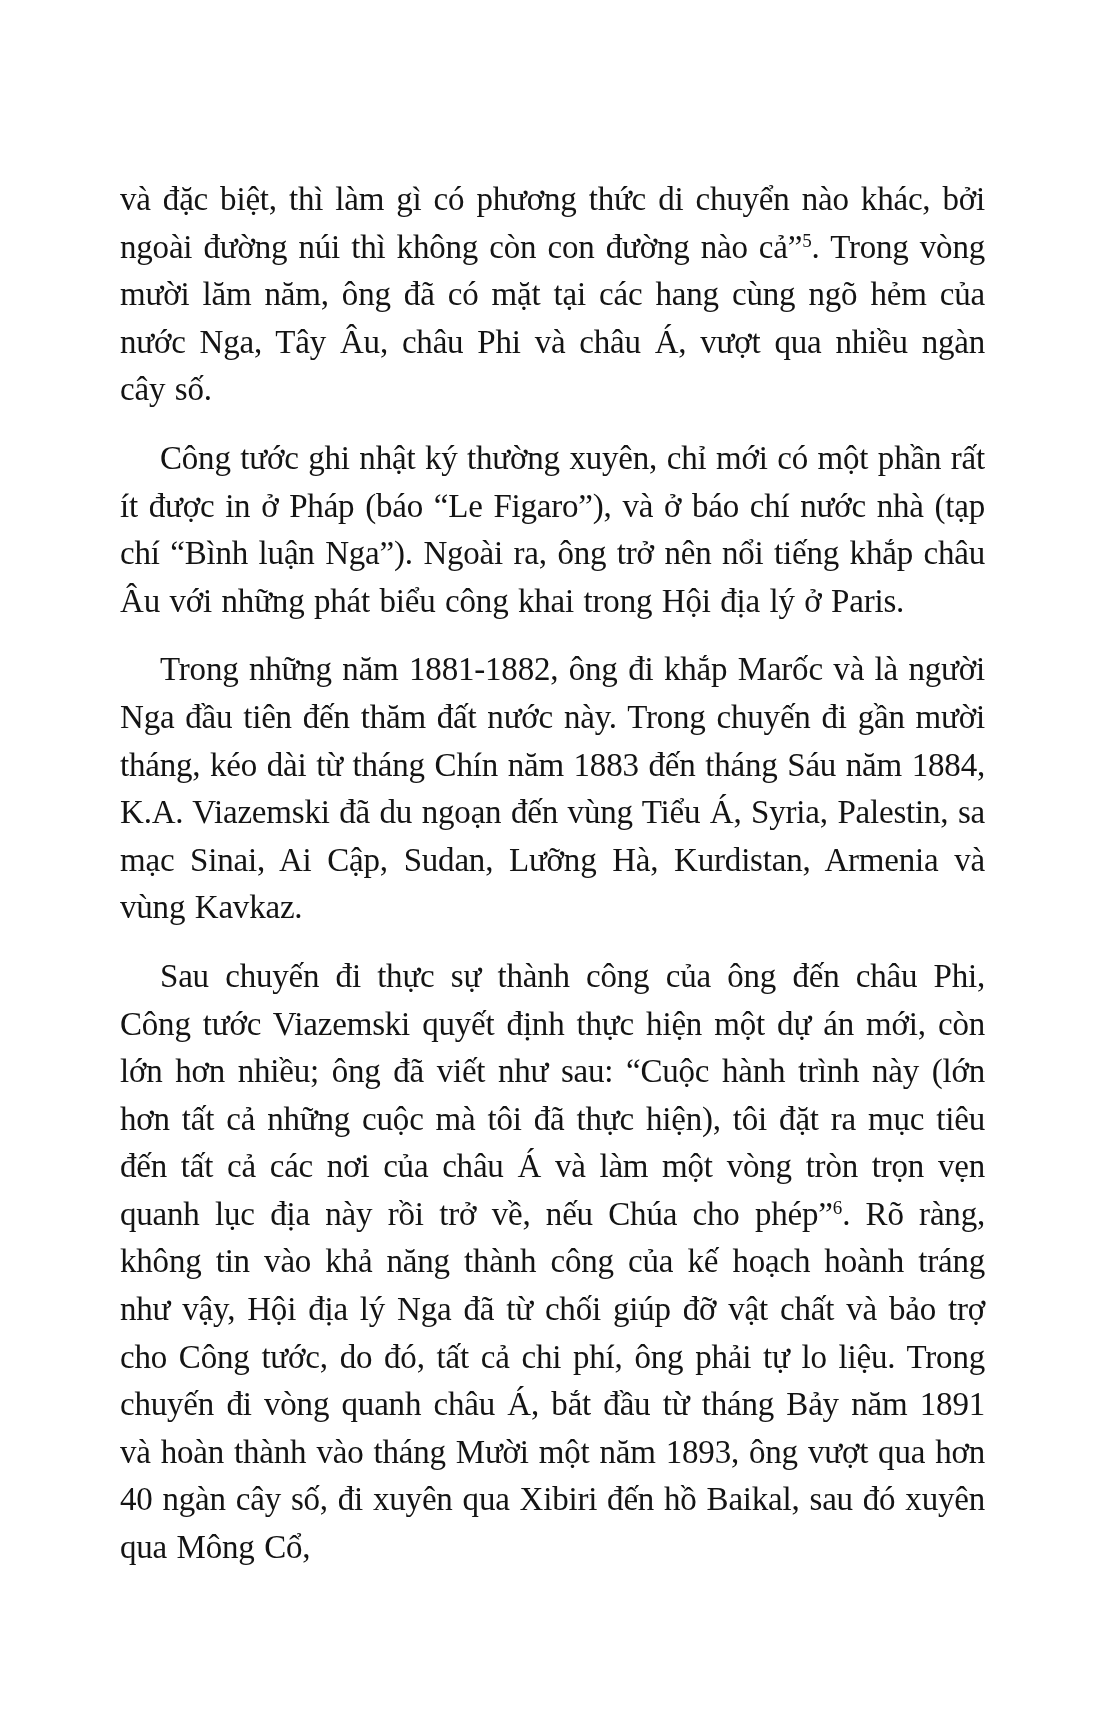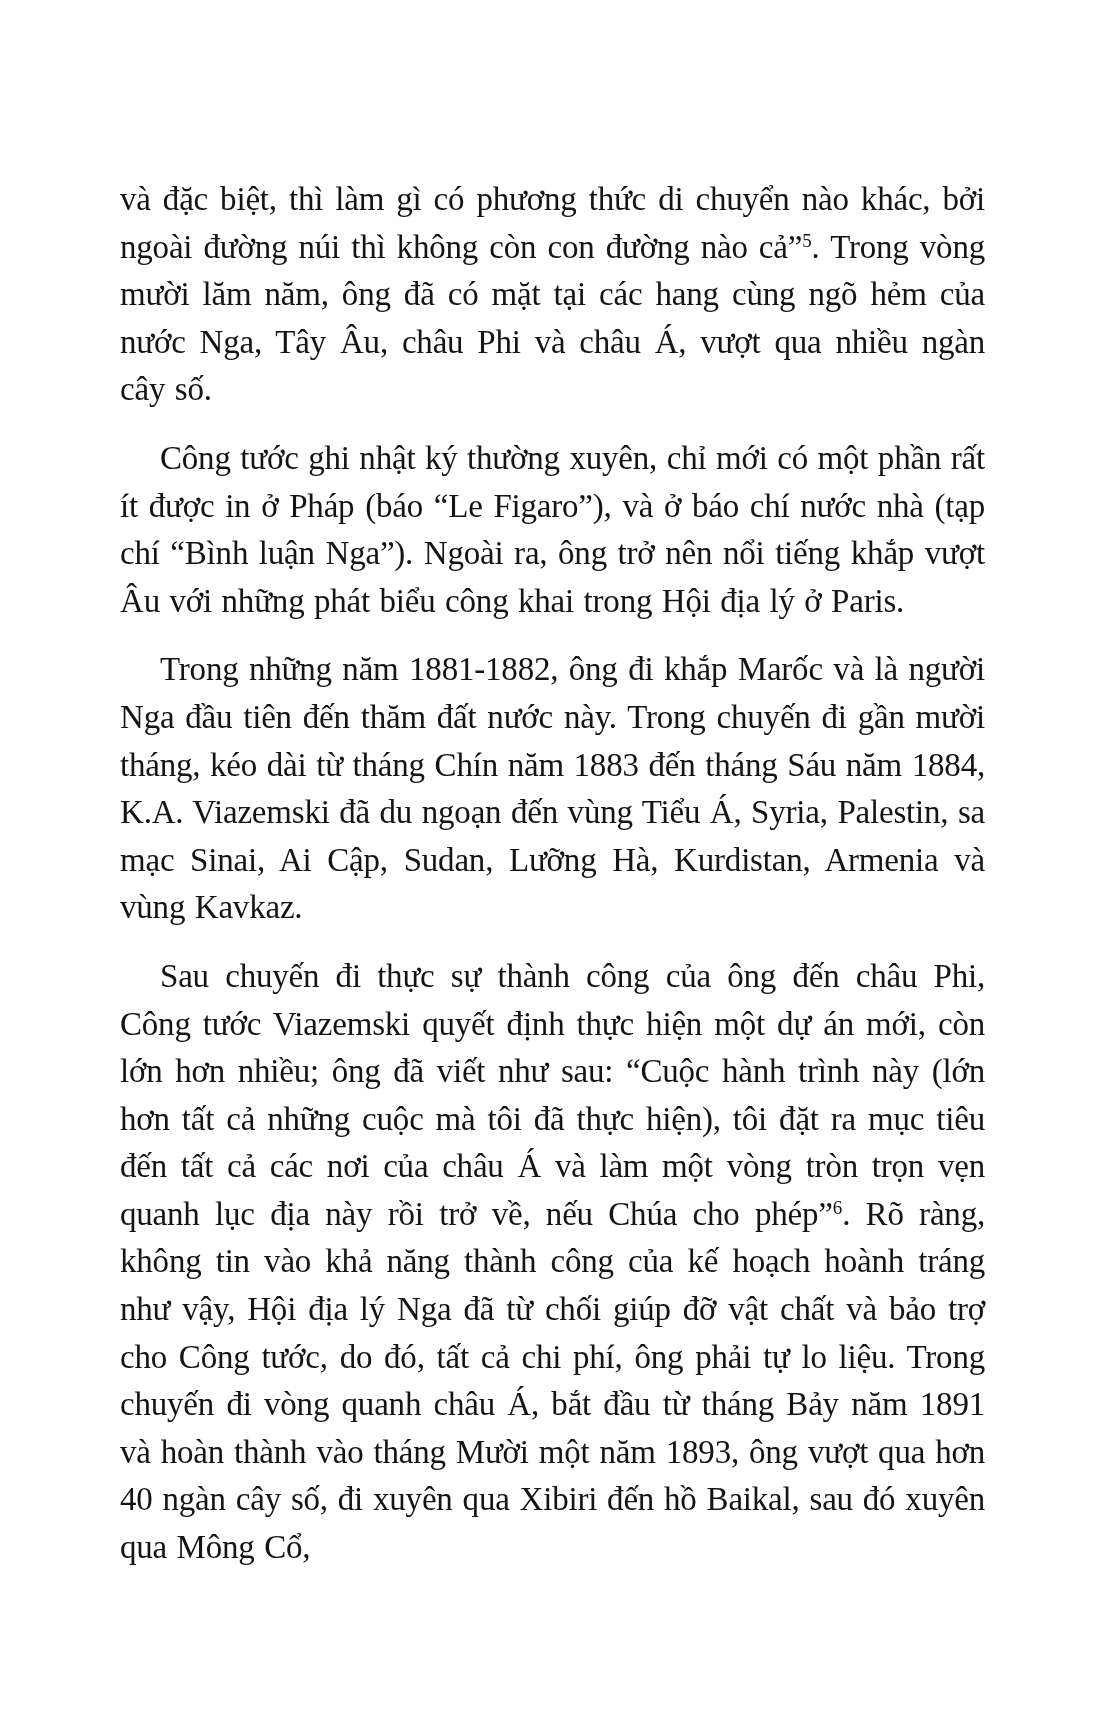--- a/index.html
+++ b/index.html
@@ -42,19 +42,19 @@
     top: -0.55em;
   }
 </style>
 </head>
 <body>
 
 <main class="page">
 
   <p class="para continuation"><span>và đặc biệt, thì làm gì có phương thức di chuyển nào khác, bởi ngoài đường núi thì không còn con đường nào cả”</span><sup class="fn">5</sup><span>. Trong vòng mười lăm năm, ông đã có mặt tại các hang cùng ngõ hẻm của nước Nga, Tây Âu, châu Phi và châu Á, vượt qua nhiều ngàn cây số.</span></p>
 
-  <p class="para"><span>Công tước ghi nhật ký thường xuyên, chỉ mới có một phần rất ít được in ở Pháp (báo “Le Figaro”), và ở báo chí nước nhà (tạp chí “Bình luận Nga”). Ngoài ra, ông trở nên nổi tiếng khắp vượt Âu với những phát biểu công khai trong Hội địa lý ở Paris.</span></p>
+  <p class="para"><span>Công tước ghi nhật ký thường xuyên, chỉ mới có một phần rất ít được in ở Pháp (báo “Le Figaro”), và ở báo chí nước nhà (tạp chí “Bình luận Nga”). Ngoài ra, ông trở nên nổi tiếng khắp châu Âu với những phát biểu công khai trong Hội địa lý ở Paris.</span></p>
 
   <p class="para"><span>Trong những năm 1881-1882, ông đi khắp Marốc và là người Nga đầu tiên đến thăm đất nước này. Trong chuyến đi gần mười tháng, kéo dài từ tháng Chín năm 1883 đến tháng Sáu năm 1884, K.A. Viazemski đã du ngoạn đến vùng Tiểu Á, Syria, Palestin, sa mạc Sinai, Ai Cập, Sudan, Lưỡng Hà, Kurdistan, Armenia và vùng Kavkaz.</span></p>
 
   <p class="para"><span>Sau chuyến đi thực sự thành công của ông đến châu Phi, Công tước Viazemski quyết định thực hiện một dự án mới, còn lớn hơn nhiều; ông đã viết như sau: “Cuộc hành trình này (lớn hơn tất cả những cuộc mà tôi đã thực hiện), tôi đặt ra mục tiêu đến tất cả các nơi của châu Á và làm một vòng tròn trọn vẹn quanh lục địa này rồi trở về, nếu Chúa cho phép”</span><sup class="fn">6</sup><span>. Rõ ràng, không tin vào khả năng thành công của kế hoạch hoành tráng như vậy, Hội địa lý Nga đã từ chối giúp đỡ vật chất và bảo trợ cho Công tước, do đó, tất cả chi phí, ông phải tự lo liệu. Trong chuyến đi vòng quanh châu Á, bắt đầu từ tháng Bảy năm 1891 và hoàn thành vào tháng Mười một năm 1893, ông vượt qua hơn 40 ngàn cây số, đi xuyên qua Xibiri đến hồ Baikal, sau đó xuyên qua Mông Cổ,</span></p>
 
 </main>
 
 </body></html>

